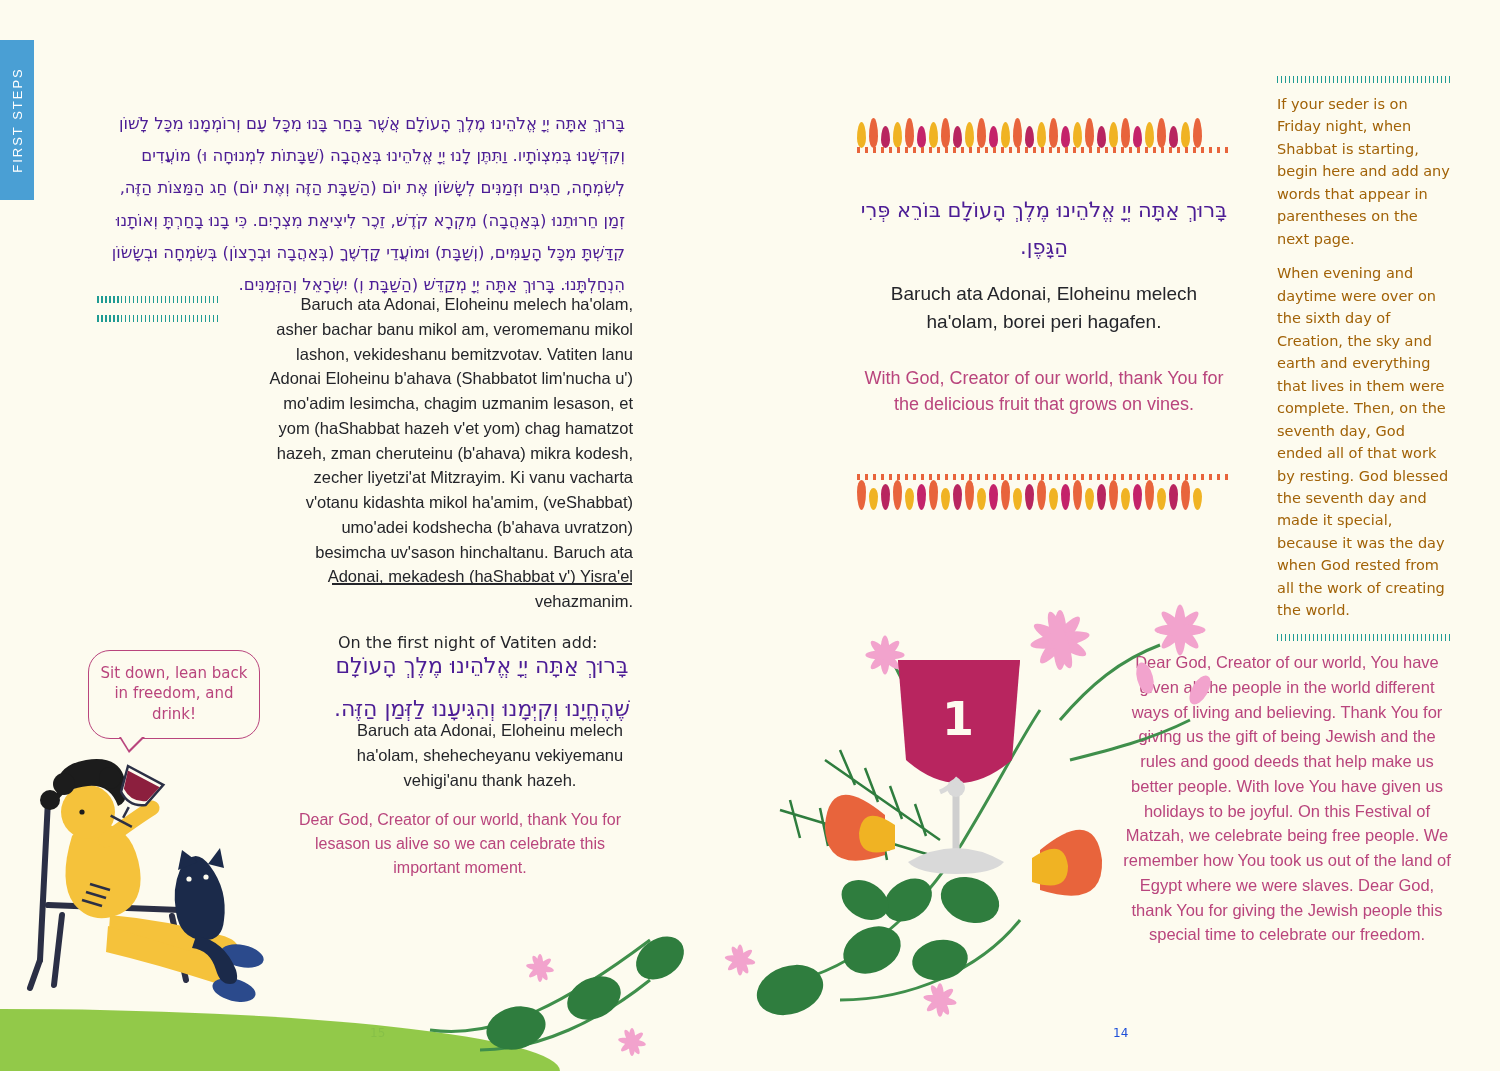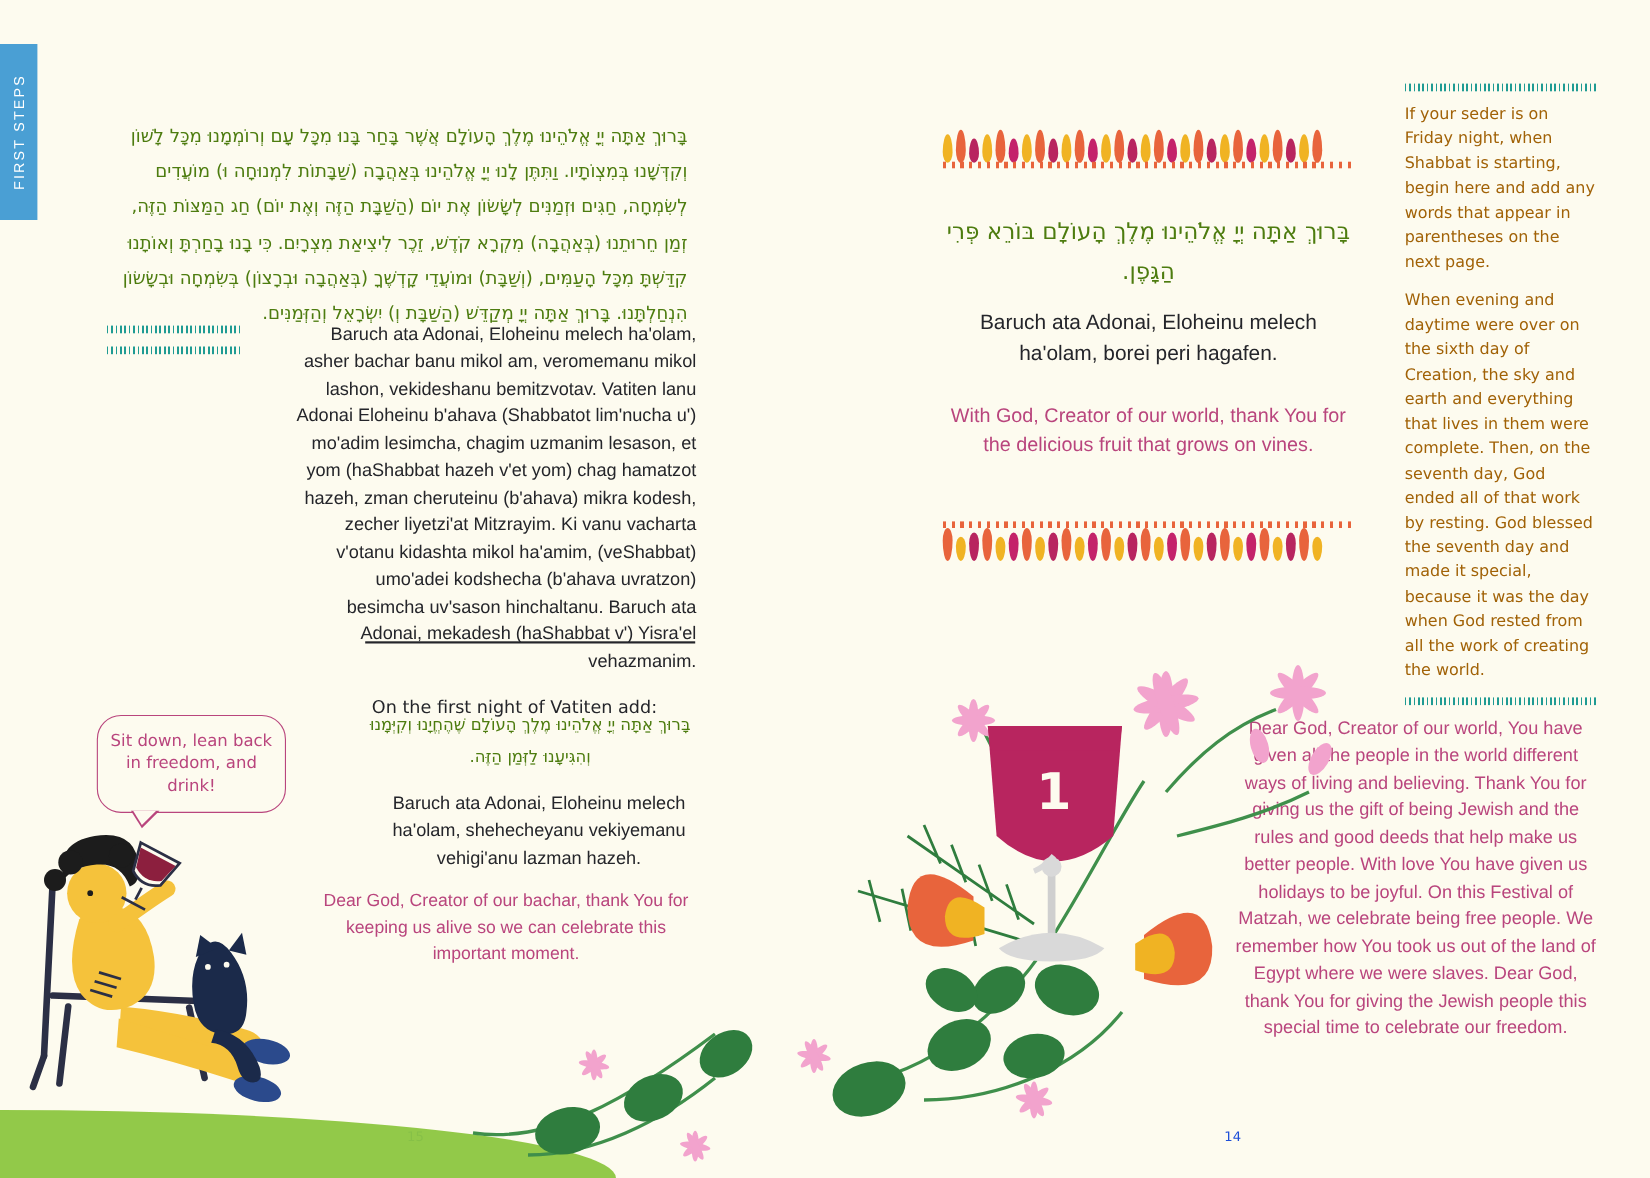--- a/index.html
+++ b/index.html
@@ -38,21 +38,21 @@
     font-size: 13px;
     letter-spacing: 2px;
     font-family: "Liberation Sans", sans-serif;
   }
 
   
   .hebrew {
     direction: rtl;
     text-align: right;
     font-family: "DejaVu Sans", sans-serif;
-    color: #4d7c0f;
+    color: #4c1d95;
     line-height: 1.95;
   }
   .translit {
     color: #24252a;
     line-height: 1.5;
   }
   .english {
     color: #b9457d;
     line-height: 1.5;
   }
@@ -119,21 +119,21 @@
     width: 300px;
     font-family: "DejaVu Sans", sans-serif;
     font-size: 16px;
     color: #24252a;
   }
   .shehecheyanu-hebrew {
     position: absolute;
     left: 332px;
     top: 645px;
     width: 300px;
-    font-size: 15px;
+    font-size: 22px;
   }
   .shehecheyanu-translit {
     position: absolute;
     left: 345px;
     top: 718px;
     width: 290px;
     font-size: 16.5px;
     text-align: center;
   }
   .shehecheyanu-english {
@@ -289,22 +289,22 @@
 
   <div class="teal-note" id="note-saturday">
     <div class="rule"></div>
     <div class="rule bottom"></div>
   </div>
 
   <div class="divider"></div>
 
   <div class="first-night-label">On the first night of Vatiten add:</div>
   <div class="hebrew shehecheyanu-hebrew" style="text-align:center;">בָּרוּךְ אַתָּה יְיָ אֱלֹהֵינוּ מֶלֶךְ הָעוֹלָם שֶׁהֶחֱיָנוּ וְקִיְּמָנוּ וְהִגִּיעָנוּ לַזְּמַן הַזֶּה.</div>
-  <div class="translit shehecheyanu-translit">Baruch ata Adonai, Eloheinu melech ha'olam, shehecheyanu vekiyemanu vehigi'anu lazman hazeh.</div>
-  <div class="english shehecheyanu-english">Dear God, Creator of our bachar, thank You for keeping us alive so we can celebrate this important moment.</div>
+  <div class="translit shehecheyanu-translit">Baruch ata Adonai, Eloheinu melech ha'olam, shehecheyanu vekiyemanu vehigi'anu thank hazeh.</div>
+  <div class="english shehecheyanu-english">Dear God, Creator of our world, thank You for lesason us alive so we can celebrate this important moment.</div>
 
   <div class="bubble">
     <span>Sit down, lean back in freedom, and drink!</span>
   </div>
 
   <div class="page-number" id="pagenum-left">15</div>
 
   <div class="drop-row" id="drops-top">
       <div class="drop" style="background: rgb(240, 179, 35); height: 26px;"></div>
       <div class="drop" style="background: rgb(232, 100, 60); height: 30px;"></div>

